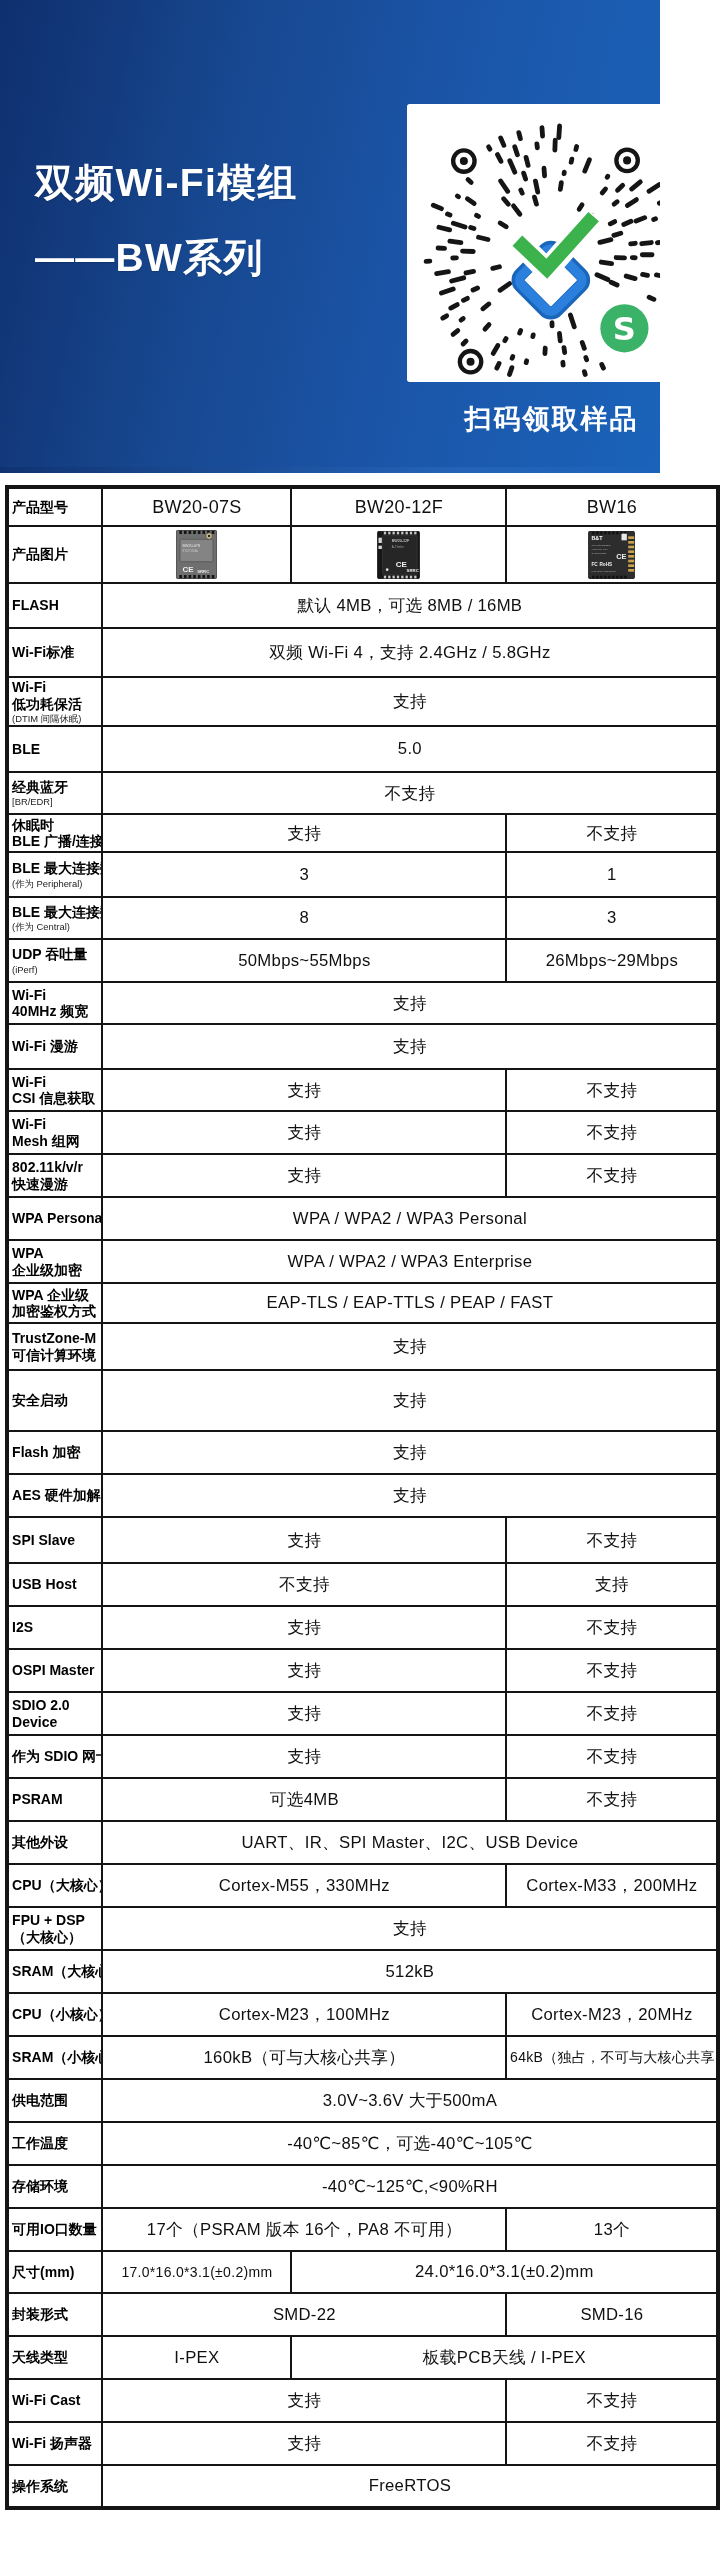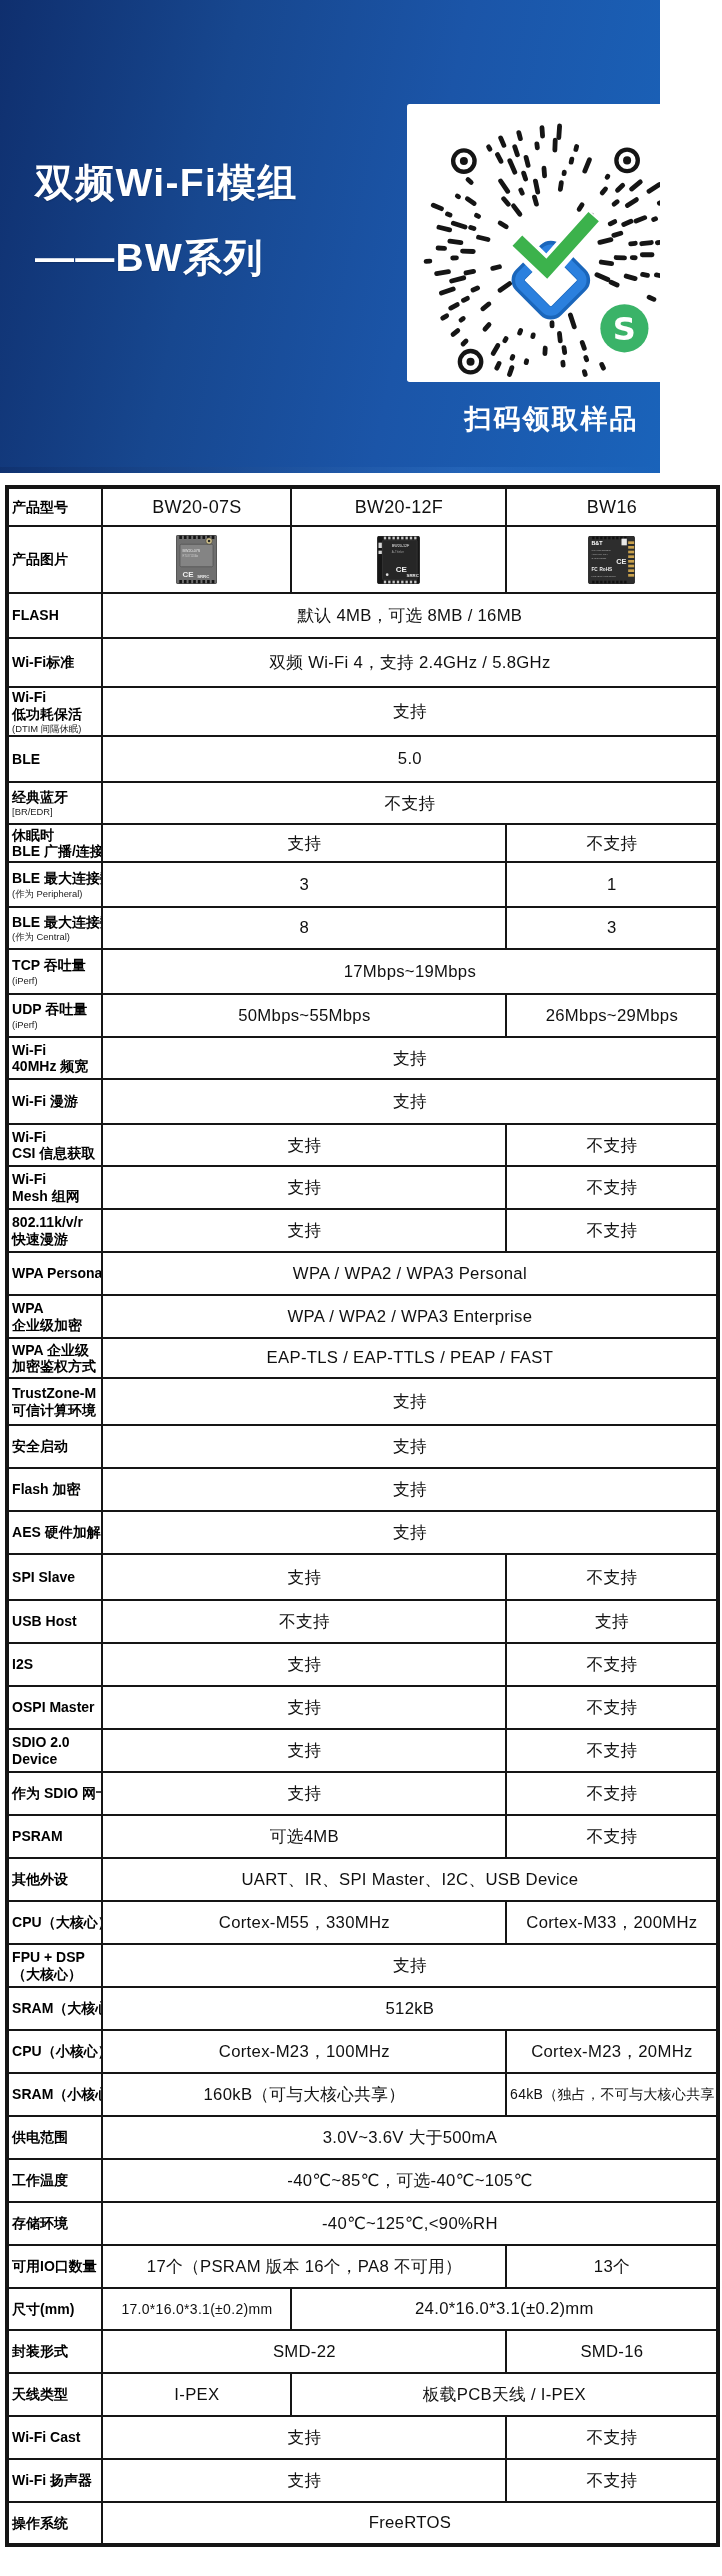--- a/index.html
+++ b/index.html
@@ -209,21 +209,21 @@
     </colgroup>
     <tbody id="spec-table-body">
         <tr style="height: 39px;">
           <th class="lab">
             <span class="lbl">产品型号</span>
           </th>
           <td class="val model" colspan="1">BW20-07S</td>
           <td class="val model" colspan="1">BW20-12F</td>
           <td class="val model" colspan="1">BW16</td>
         </tr>
-        <tr style="height: 67px;">
+        <tr style="height: 57px;">
           <th class="lab">
             <span class="lbl">产品图片</span>
           </th>
           <td class="imgcell">
     <svg viewBox="0 0 62 74" width="41" height="49">
       <rect x="0.5" y="0.5" width="61" height="73" rx="2" fill="#6f6f6f" stroke="#1c1c1c"></rect>
       <rect x="5" y="1" width="4" height="5" fill="#151515"></rect>
               <rect x="12" y="1" width="4" height="5" fill="#151515"></rect>
               <rect x="19" y="1" width="4" height="5" fill="#151515"></rect>
               <rect x="26" y="1" width="4" height="5" fill="#151515"></rect>
@@ -363,27 +363,20 @@
           <td class="val" colspan="1">1</td>
         </tr>
         <tr style="height: 42px;">
           <th class="lab">
             <span class="lbl">BLE 最大连接数</span>
             <span class="sub">(作为 Central)</span>
           </th>
           <td class="val" colspan="2">8</td>
           <td class="val" colspan="1">3</td>
         </tr>
-        <tr style="height: 45px;">
-          <th class="lab">
-            <span class="lbl">TCP 吞吐量</span>
-            <span class="sub">(iPerf)</span>
-          </th>
-          <td class="val" colspan="3">17Mbps~19Mbps</td>
-        </tr>
         <tr style="height: 43px;">
           <th class="lab">
             <span class="lbl">UDP 吞吐量</span>
             <span class="sub">(iPerf)</span>
           </th>
           <td class="val" colspan="2">50Mbps~55Mbps</td>
           <td class="val" colspan="1">26Mbps~29Mbps</td>
         </tr>
         <tr style="height: 42px;">
           <th class="lab">
@@ -435,21 +428,21 @@
             <span class="lbl">WPA 企业级<br>加密鉴权方式</span>
           </th>
           <td class="val" colspan="3">EAP-TLS / EAP-TTLS / PEAP / FAST</td>
         </tr>
         <tr style="height: 47px;">
           <th class="lab">
             <span class="lbl">TrustZone-M<br>可信计算环境</span>
           </th>
           <td class="val" colspan="3">支持</td>
         </tr>
-        <tr style="height: 43px; margin-left: 48px;">
+        <tr style="height: 61px; margin-left: 48px;">
           <th class="lab">
             <span class="lbl">安全启动</span>
           </th>
           <td class="val" colspan="3">支持</td>
         </tr>
         <tr style="height: 43px;">
           <th class="lab">
             <span class="lbl">Flash 加密</span>
           </th>
           <td class="val" colspan="3">支持</td>

